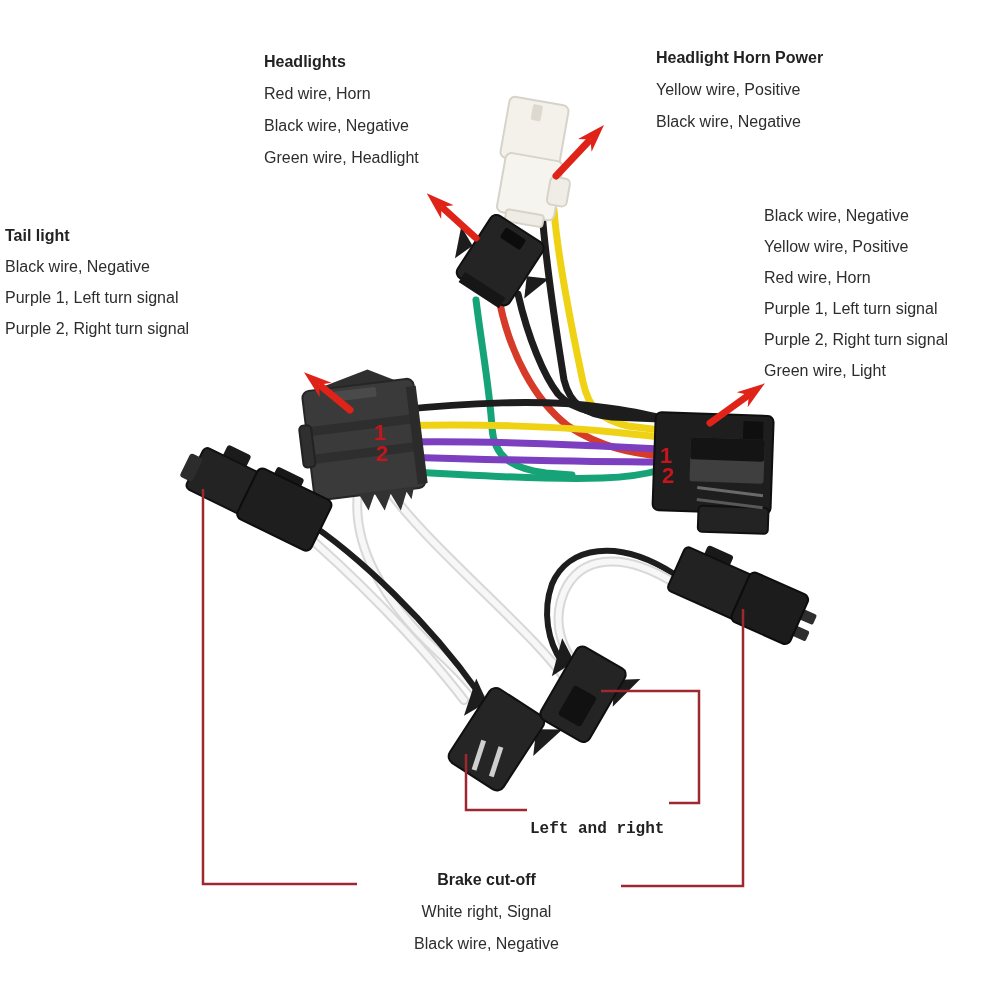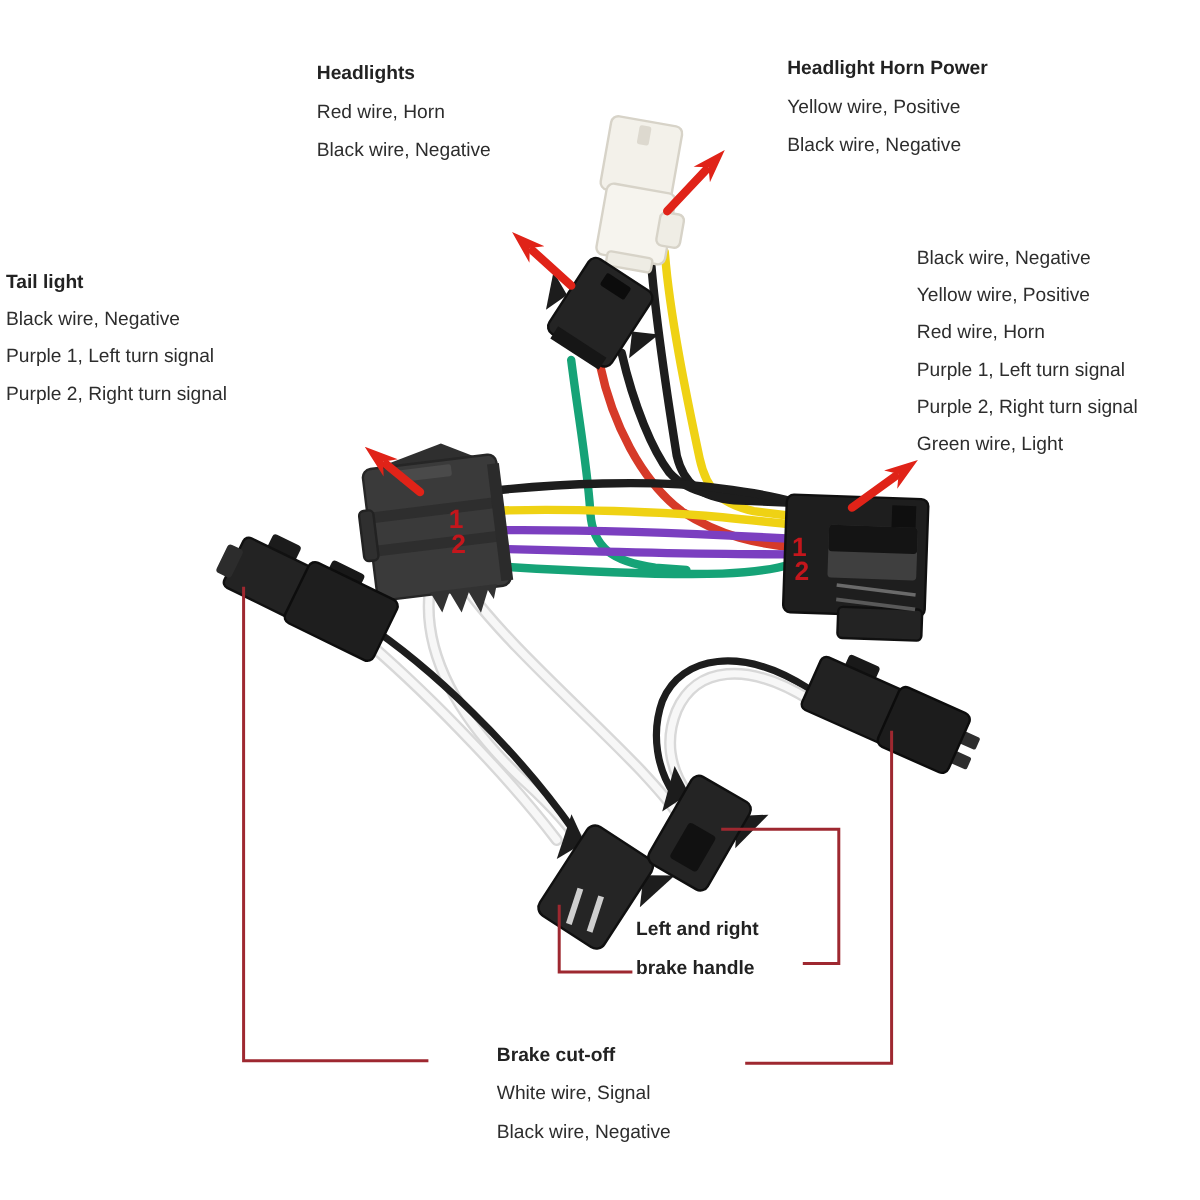--- a/index.html
+++ b/index.html
@@ -151,20 +151,21 @@
       <polyline class="bracket" points="743,609 743,886 621,886"></polyline>
       <polyline class="bracket" points="466,754 466,810 527,810"></polyline>
       <polyline class="bracket" points="601,691 699,691 699,803 669,803"></polyline>
     </g>
   </svg>
 
   <div class="label lh32" style="left:264px;top:46px;">
     <div class="t">Headlights</div>
     <div>Red wire, Horn</div>
     <div>Black wire, Negative</div>
+    <div>Green wire, Headlight</div>
   </div>
 
   <div class="label lh32" style="left:620px;top:42px;margin-left:36px;">
     <div class="t">Headlight Horn Power</div>
     <div>Yellow wire, Positive</div>
     <div>Black wire, Negative</div>
   </div>
 
   <div class="label" style="left:5px;top:184px;margin-top:36px;">
     <div class="t">Tail light</div>
@@ -175,24 +176,23 @@
 
   <div class="label" style="left:764px;top:200px;">
     <div>Black wire, Negative</div>
     <div>Yellow wire, Positive</div>
     <div>Red wire, Horn</div>
     <div>Purple 1, Left turn signal</div>
     <div>Purple 2, Right turn signal</div>
     <div>Green wire, Light</div>
   </div>
 
-  <div class="label" style="left:530px;top:758px;line-height:33px;">
+  <div class="label" style="left:530px;top:813px;line-height:33px;font-family:Liberation Mono, monospace;">
     <div class="t">Left and right</div>
-    <div class="t">brake handle</div>
   </div>
 
-  <div class="label lh32" style="left:414px;top:864px;">
+  <div class="label lh32" style="left:414px;top:864px;text-align:center;">
     <div class="t">Brake cut-off</div>
-    <div>White wire, Signal</div>
+    <div>White right, Signal</div>
     <div>Black wire, Negative</div>
   </div>
 
 </div>
 
 </body></html>

